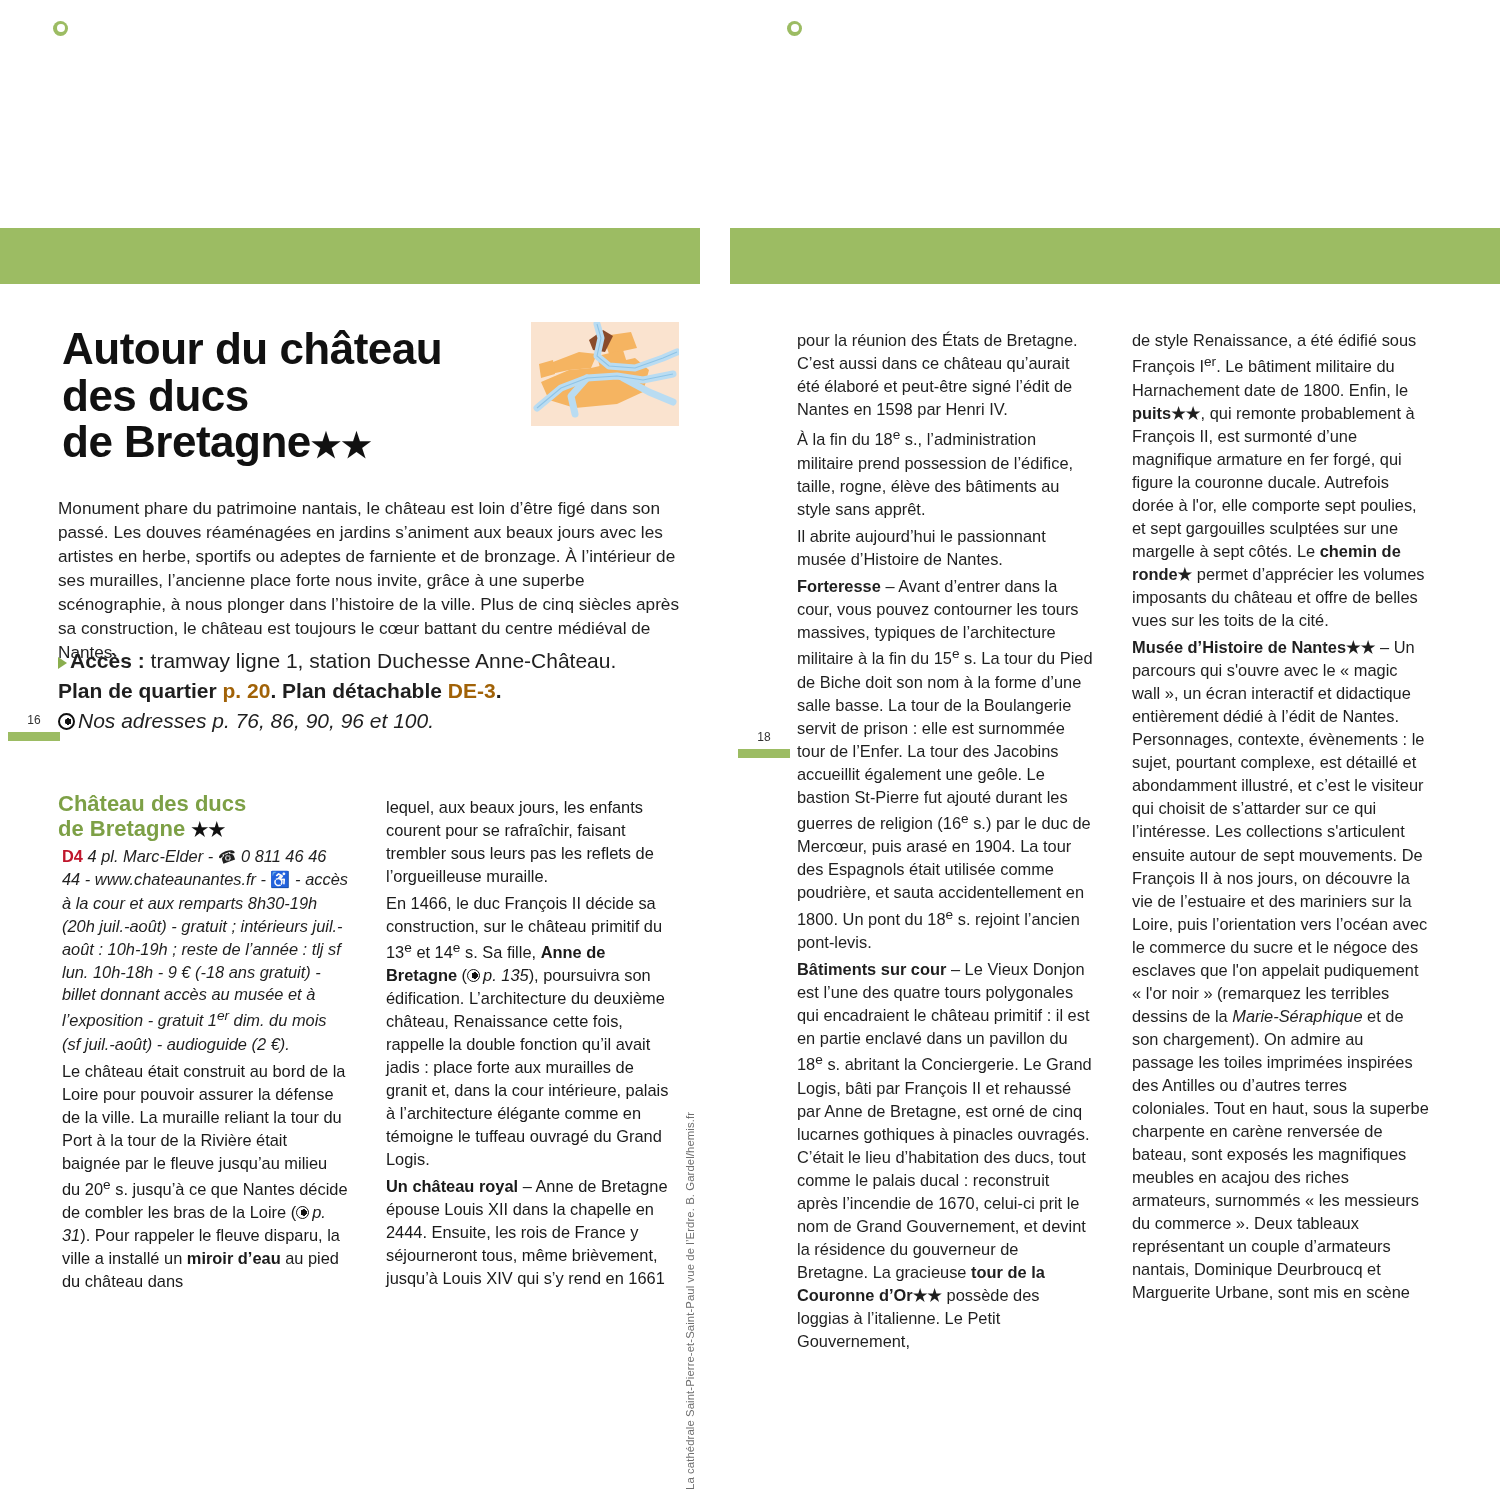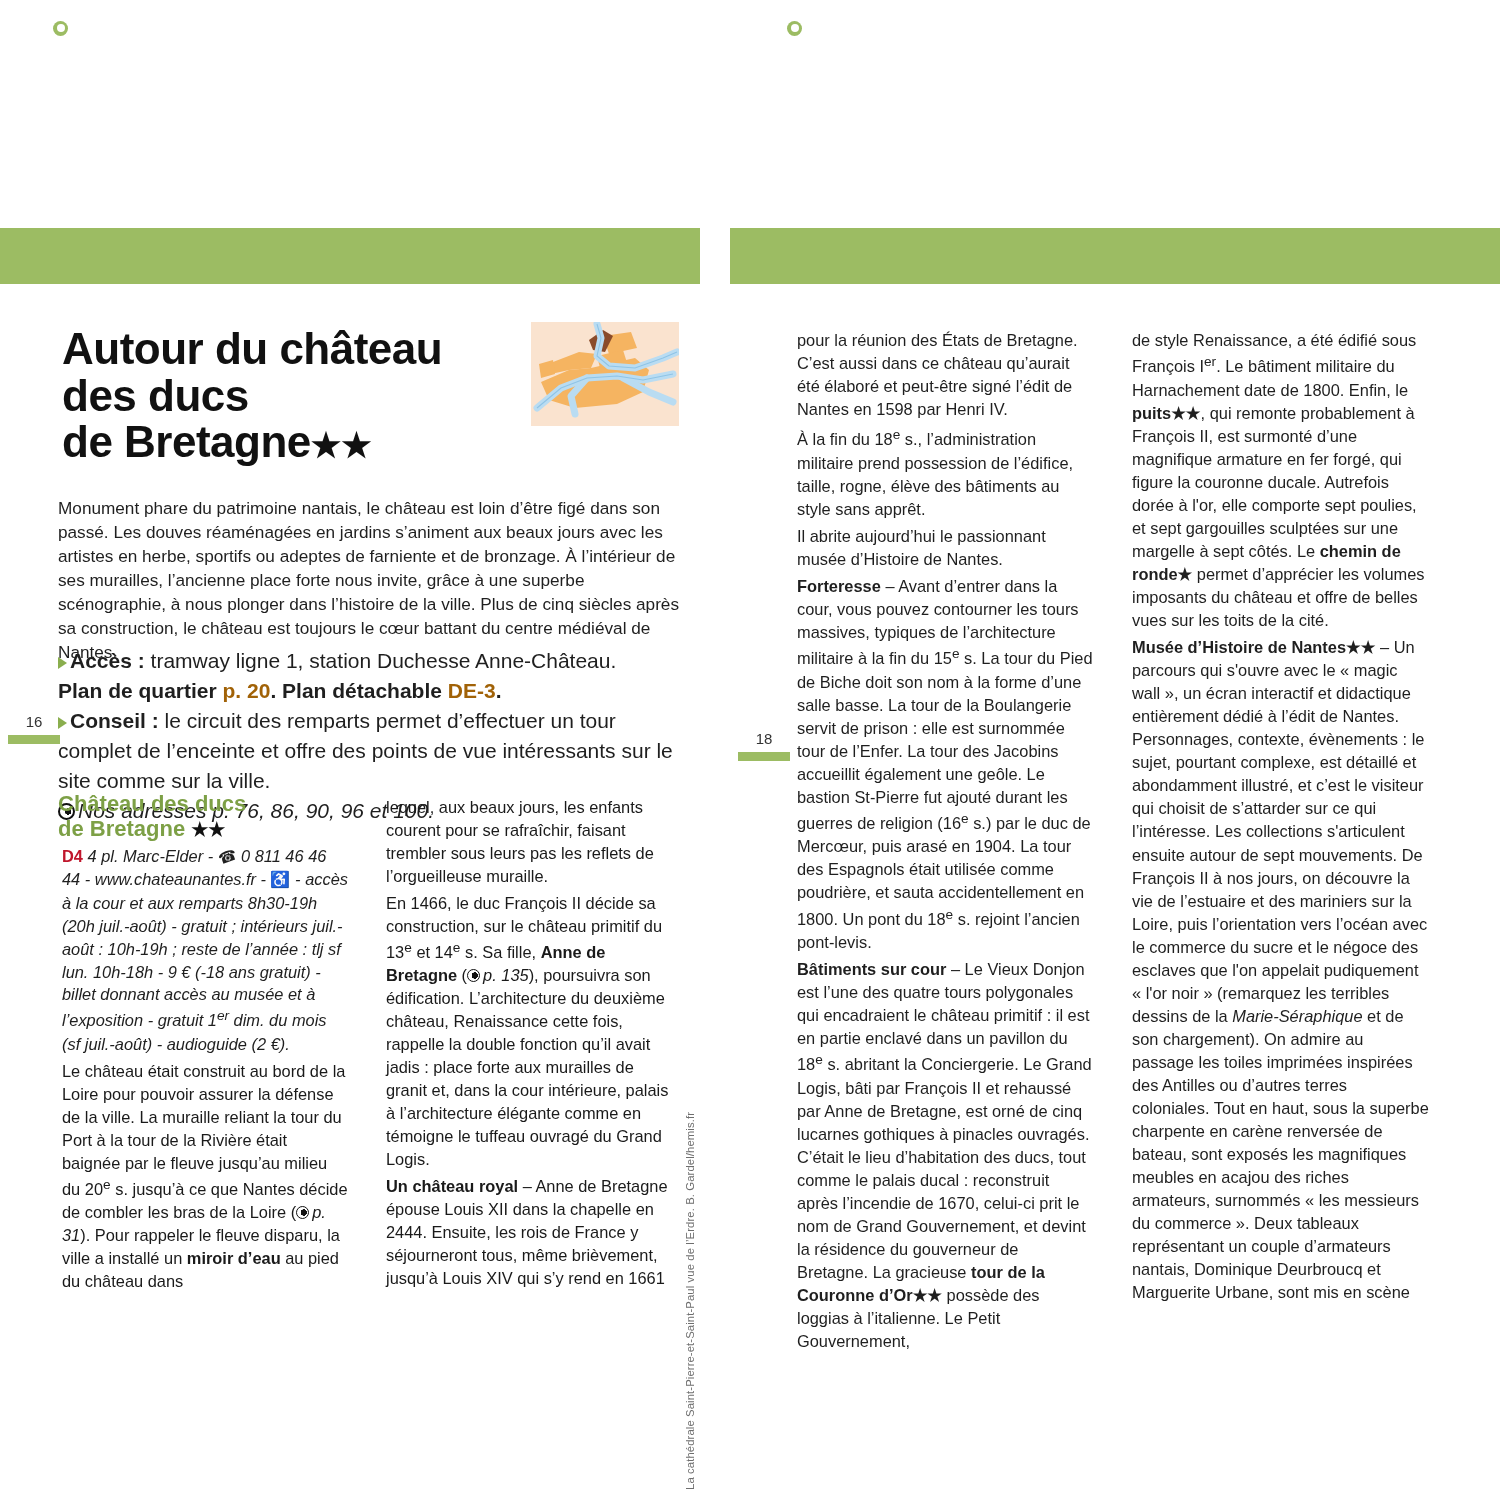--- a/index.html
+++ b/index.html
@@ -35,21 +35,21 @@
     color:#ffffff;font-size:20px;letter-spacing:2.1px;font-weight:400;
     white-space:nowrap;
   }
 
   
   .gutter{position:absolute;left:700px;top:0;width:30px;height:1500px;background:#ffffff;}
 
   
   .folio{position:absolute;}
   .folio .num{
-    font-size:15px;color:#333;text-align:center;line-height:1;
+    font-size:12px;color:#333;text-align:center;line-height:1;
   }
   .folio .rule{height:9px;background:#9cbc63;margin-top:6px;}
   .folio-left{left:8px;top:714px;width:52px;}
   .folio-left .rule{width:52px;}
   .folio-right{left:738px;top:731px;width:52px;}
   .folio-right .rule{width:52px;}
 
   
   .page-left{position:absolute;left:0;top:284px;width:700px;}
   .title-wrap{position:absolute;left:58px;top:38px;width:470px;}
@@ -193,23 +193,20 @@
     <div class="intro">Monument phare du patrimoine nantais, le château est loin d’être figé dans son passé. Les douves réaménagées en jardins s’animent aux beaux jours avec les artistes en herbe, sportifs ou adeptes de farniente et de bronzage. À l’intérieur de ses murailles, l’ancienne place forte nous invite, grâce à une superbe scénographie, à nous plonger dans l’histoire de la ville. Plus de cinq siècles après sa construction, le château est toujours le cœur battant du centre médiéval de Nantes.</div>
 
     <div class="infoblock">
       <div>
         <span class="tri"></span><span class="lbl">Accès :</span><span> tramway ligne 1, station Duchesse Anne-Château.</span>
       </div>
       <div>
         <span class="lbl">Plan de quartier </span><span class="red">p. 20</span><span class="lbl">. Plan détachable </span><span class="red">DE-3</span><span class="lbl">.</span>
       </div>
       <div>
-        <span class="tri"></span><span class="lbl">Conseil :</span><span> le circuit des remparts permet d’effectuer un tour complet de l’enceinte et offre des points de vue intéressants sur le site comme sur la ville.</span>
-      </div>
-      <div>
         <span class="dotmark"></span><span class="ital">Nos adresses p. 76, 86, 90, 96 et 100.</span>
       </div>
     </div>
 
     <div class="cols">
 
       <div class="col col-a">
         <h2 class="subhead">
           <span>Château des ducs</span><br>
           <span>de Bretagne </span><span class="stars">★★</span>

